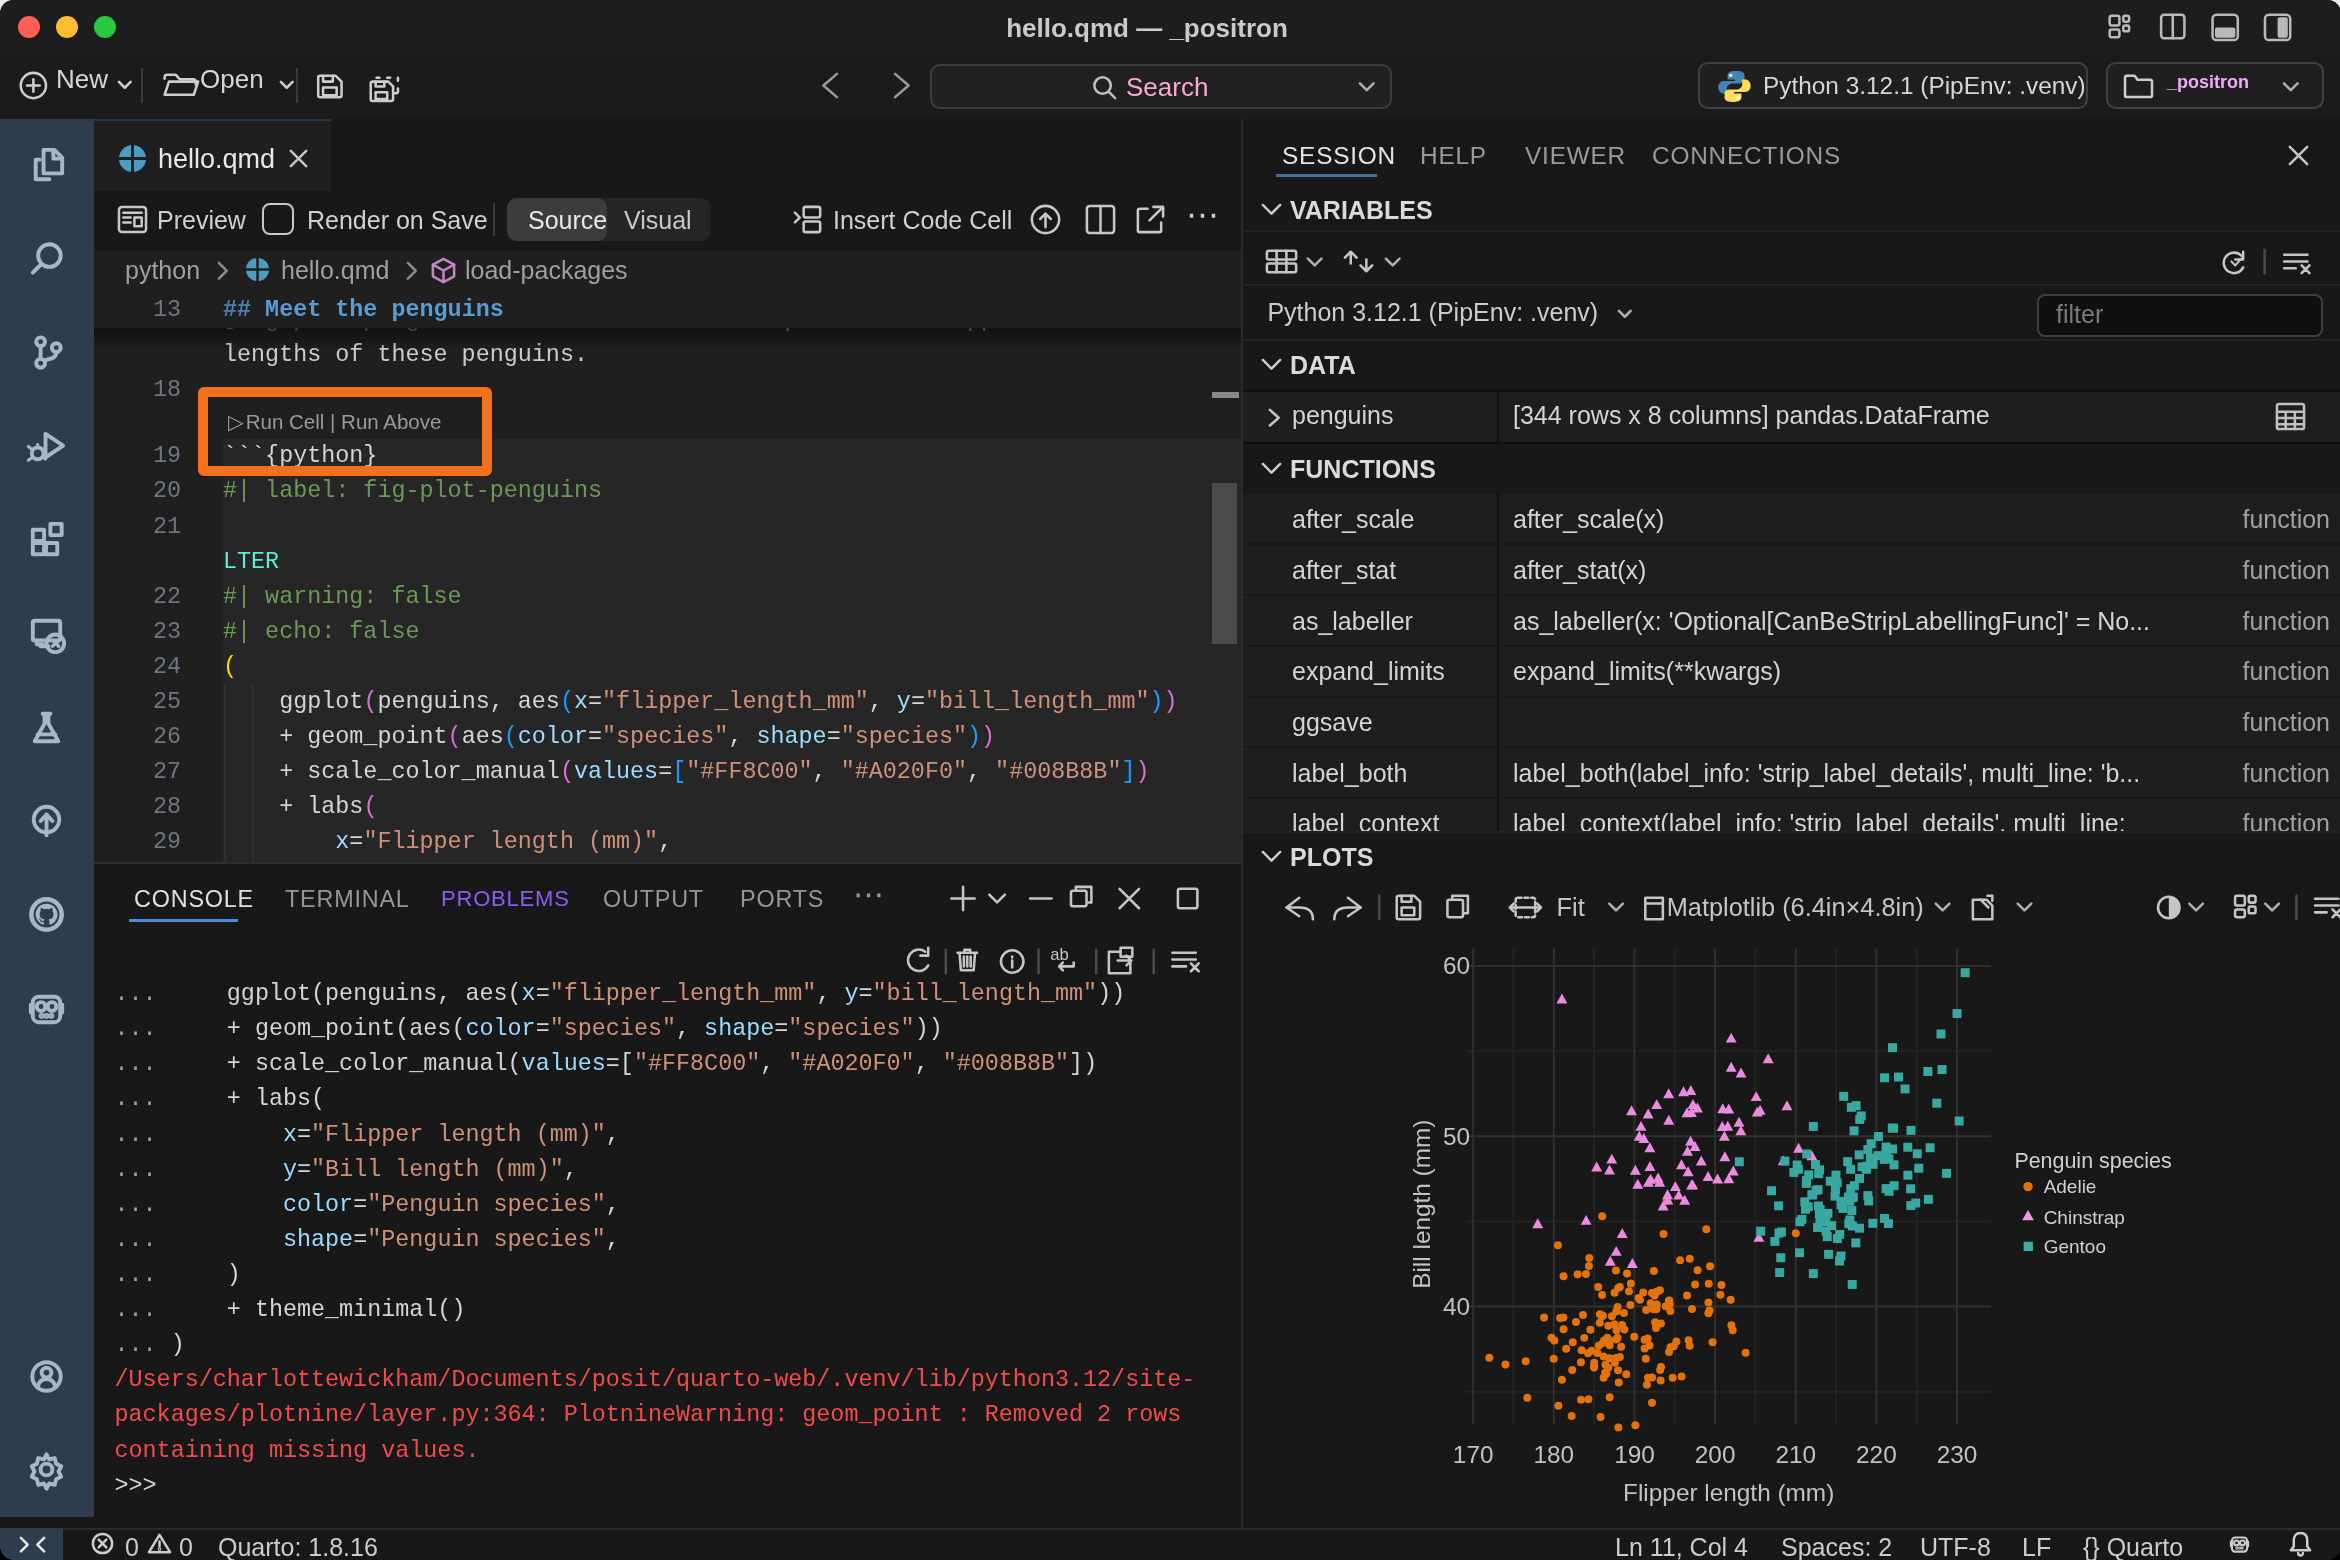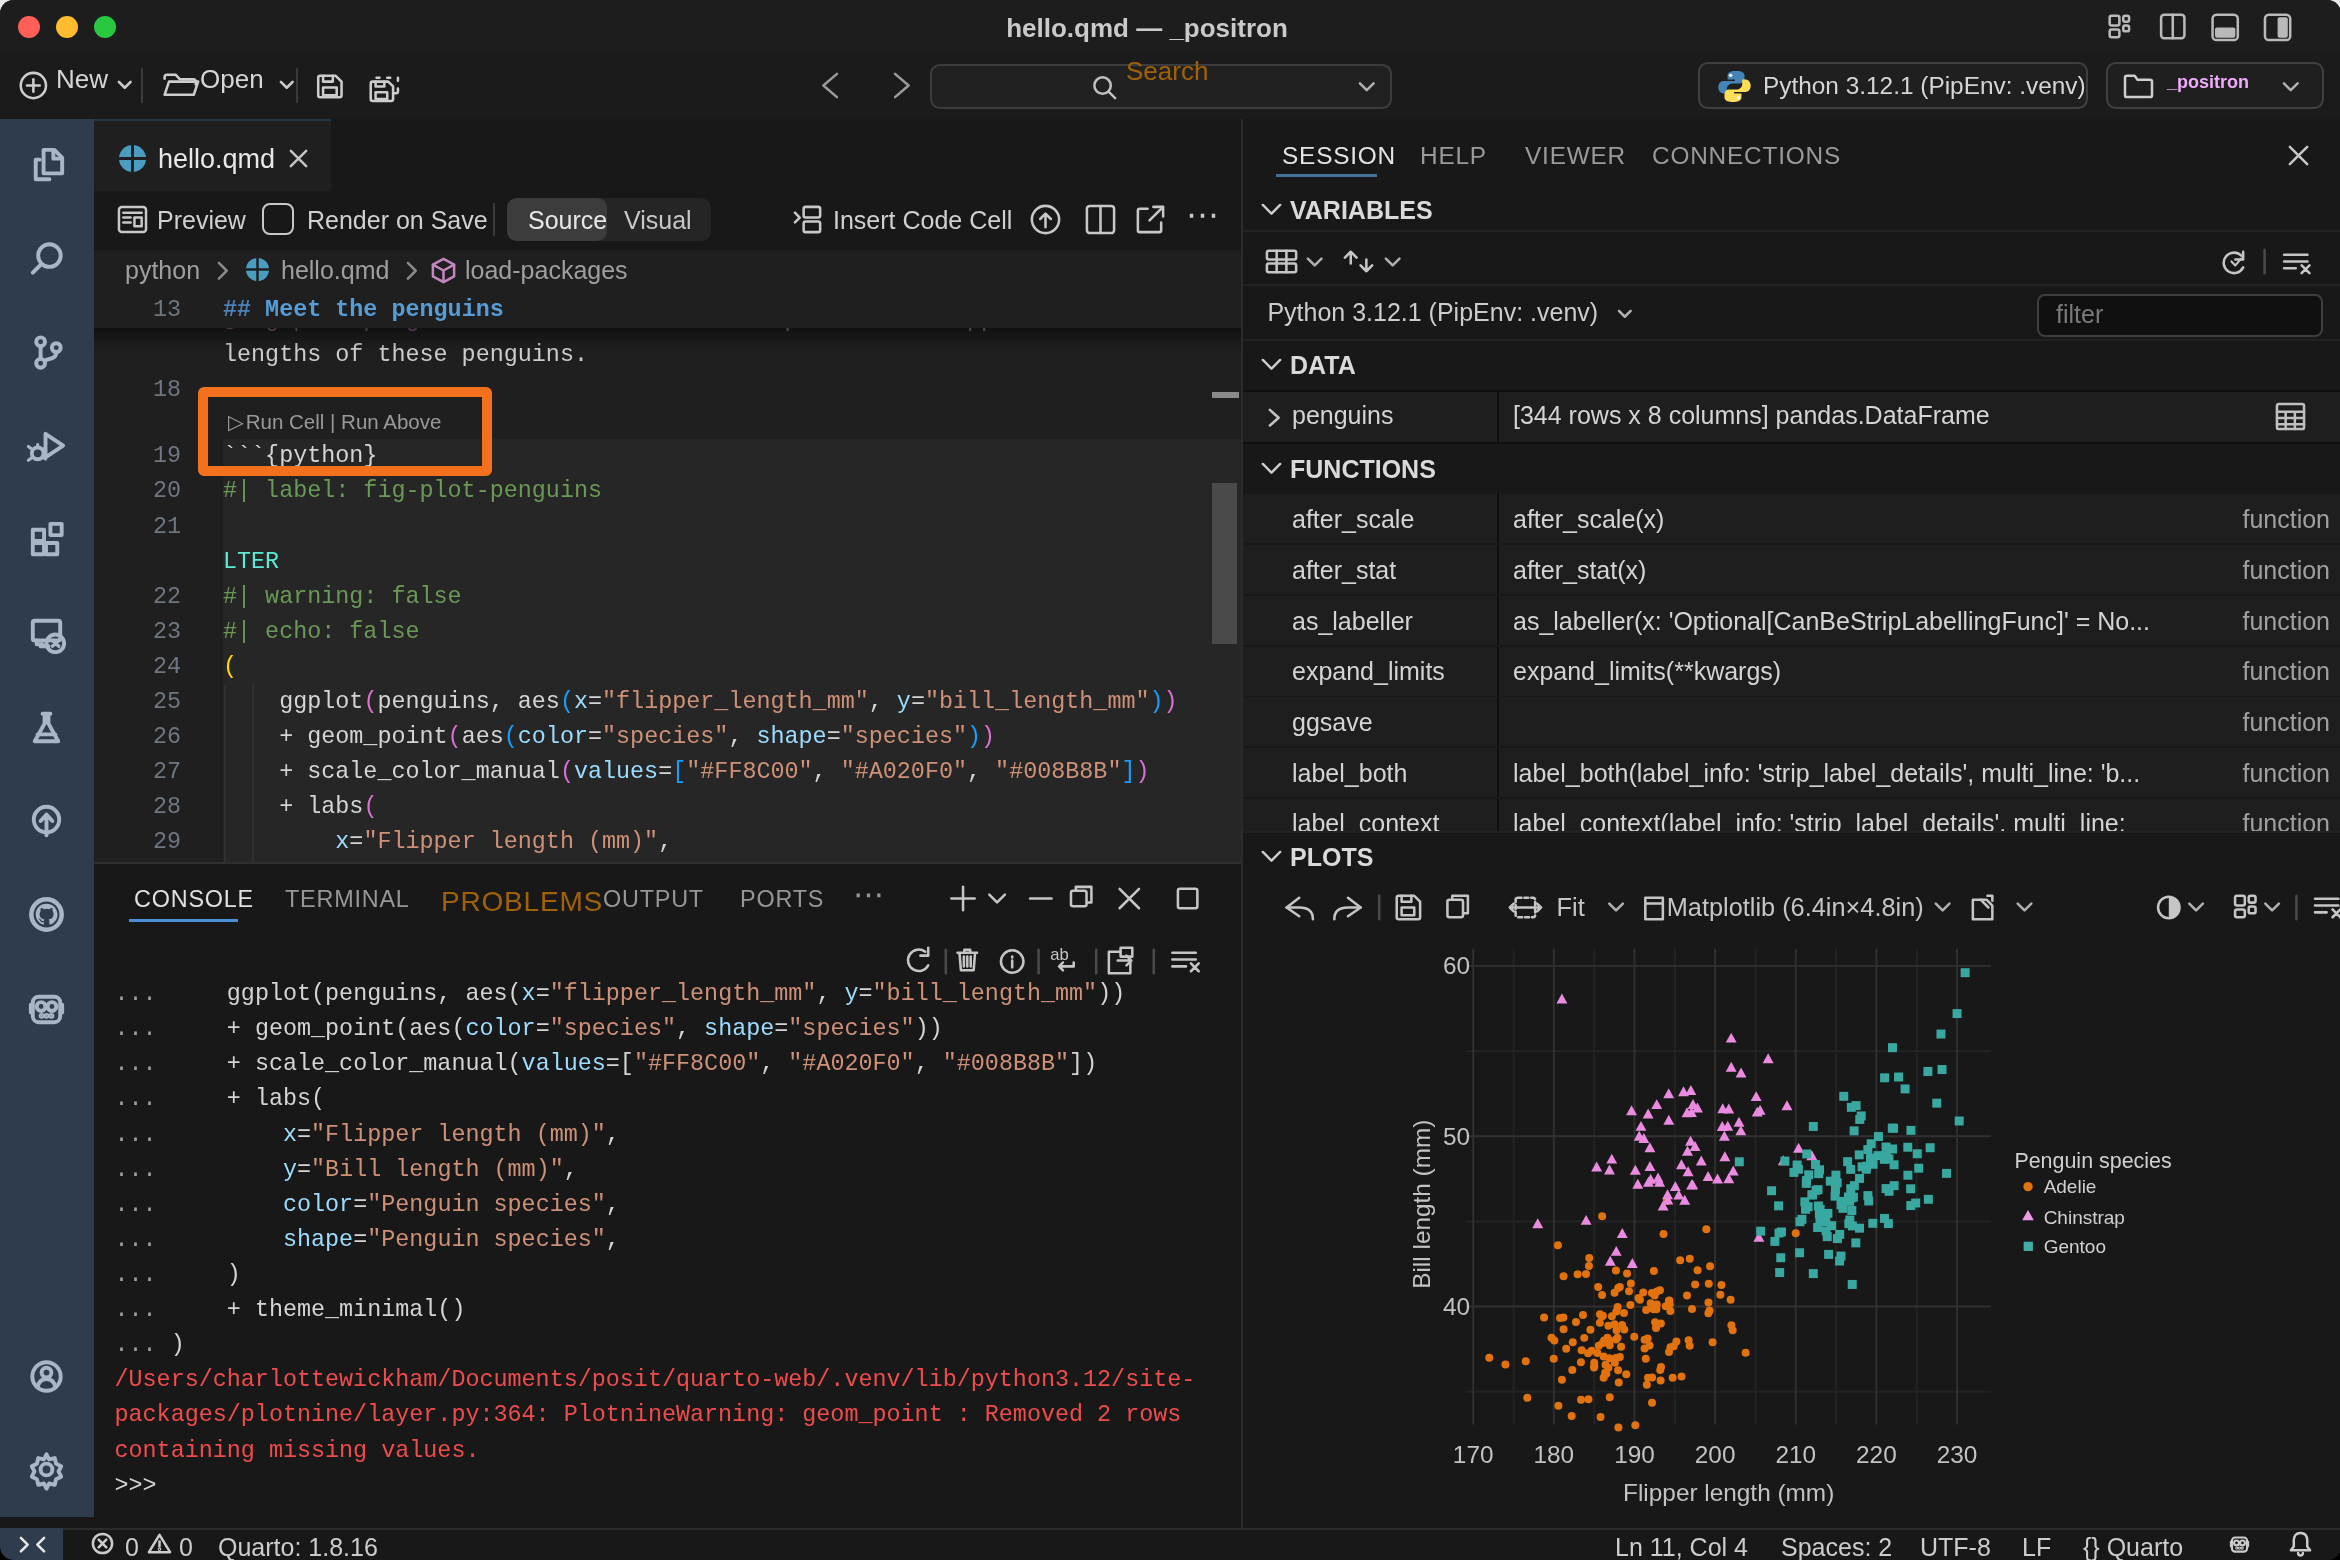--- a/index.html
+++ b/index.html
@@ -70,21 +70,21 @@
       <path d="M20 4 L6 16 L20 28" class="ic" stroke="#9a9a9a" stroke-width="3"></path>
       <path d="M80 4 L94 16 L80 28" class="ic" stroke="#9a9a9a" stroke-width="3"></path>
     </svg>
 <div class="abs" style="left:930px;top:64px;width:462px;height:45px;background:#212121;border:2px solid #3c3c3c;border-radius:9.8px"></div>
 <svg class="abs" style="left:1090px;top:73px" width="29" height="29" viewBox="0 0 30 30">
       <g class="ic" stroke="#c0c0c0">
         <circle cx="13" cy="13" r="8.5"></circle>
         <line x1="19.5" y1="19.5" x2="26" y2="26"></line>
       </g>
     </svg>
-<div class="abs" style="left:1126px;top:56px;font-size:26px;color:#a16207;font-weight:normal;">Search</div>
+<div class="abs" style="left:1126px;top:72px;font-size:26px;color:#f9a8d4;font-weight:normal;">Search</div>
 <svg class="abs" style="left:1356px;top:80px" width="21.5" height="14.6" viewBox="0 0 22 15">
       <path d="M4 3.5 l7 7 7-7" class="ic" stroke="#b0b0b0"></path>
     </svg>
 <div class="abs" style="left:1698px;top:62px;width:390px;height:47px;background:#1f1f1f;border:2px solid #404040;border-radius:9.8px"></div>
 <svg class="abs" style="left:1716px;top:68px" width="37" height="37" viewBox="0 0 48 48">
 <path d="M24 4c-5 0-9 2-9 6v5h9.5v2H10c-4 0-7 3.5-7 8s3 8 7 8h4v-6c0-4 3.5-7 8-7h9c3.5 0 6-2.5 6-6v-4c0-4-4-6-9-6h-4z" fill="#4584b6"></path>
 <circle cx="19" cy="9.5" r="2.2" fill="#fff"></circle>
 <path d="M24 44c5 0 9-2 9-6v-5h-9.5v-2H38c4 0 7-3.5 7-8s-3-8-7-8h-4v6c0 4-3.5 7-8 7h-9c-3.5 0-6 2.5-6 6v4c0 4 4 6 9 6h4z" fill="#ffde57"></path>
 <circle cx="29" cy="38.5" r="2.2" fill="#fff"></circle>
 </svg>
@@ -296,21 +296,21 @@
 <div class="abs mono" style="left:28px;top:0px;width:59px;text-align:right;color:#6e7681">13</div>
 <div class="abs mono" style="left:129px;top:0px;color:#d4d4d4"><span style="color:#4d80b5"><b>##</b></span><span style="color:#569cd6"><b> Meet the penguins</b></span></div>
 <div class="abs" style="left:0;top:35px;width:1147px;height:21.5px;background:linear-gradient(rgba(0,0,0,.45),rgba(0,0,0,0))"></div>
 <div class="abs" style="left:104px;top:94px;width:294px;height:89px;border:10.7px solid #f3701d;border-radius:5.9px"></div>
 <div class="abs" style="left:1118px;top:99px;width:27px;height:5.9px;background:#8a8a8a"></div>
 <div class="abs" style="left:1118px;top:190px;width:25px;height:161px;background:#4a4a4a"></div>
     </div>
 <div class="abs" style="left:94px;top:862px;width:1147px;height:666px;background:#181818;border-top:2px solid #2f2f2f;overflow:hidden">
       <div class="abs" style="left:40px;top:21.5px;font-size:23.4px;letter-spacing:0.8px;color:#e0e0e0">CONSOLE</div>
 <div class="abs" style="left:191px;top:21.5px;font-size:23.4px;letter-spacing:0.8px;color:#969696">TERMINAL</div>
-<div class="abs" style="left:347px;top:21.5px;font-size:28px;letter-spacing:0.8px;color:#a16207">PROBLEMS</div>
+<div class="abs" style="left:347px;top:21.5px;font-size:22px;letter-spacing:0.8px;color:#8b5cf6">PROBLEMS</div>
 <div class="abs" style="left:509px;top:21.5px;font-size:23.4px;letter-spacing:0.8px;color:#969696">OUTPUT</div>
 <div class="abs" style="left:646px;top:21.5px;font-size:23.4px;letter-spacing:0.8px;color:#969696">PORTS</div>
 <div class="abs" style="left:35px;top:55px;width:109px;height:2.9px;background:#4a90d9"></div>
 <div class="abs" style="left:759px;top:11.7px;font-size:31px;color:#969696;letter-spacing:2px">⋯</div>
 <svg class="abs" style="left:852px;top:17.6px" width="283" height="35" viewBox="0 0 290 36">
 <g class="ic" stroke="#c5c5c5" stroke-width="2.4">
 <path d="M17 5 v24 M5 17 h24"></path>
 <path d="M44 13 l8 8 8-8"></path>
 <path d="M86 17 h22"></path>
 <rect x="128" y="9" width="16" height="16" rx="2"></rect>

